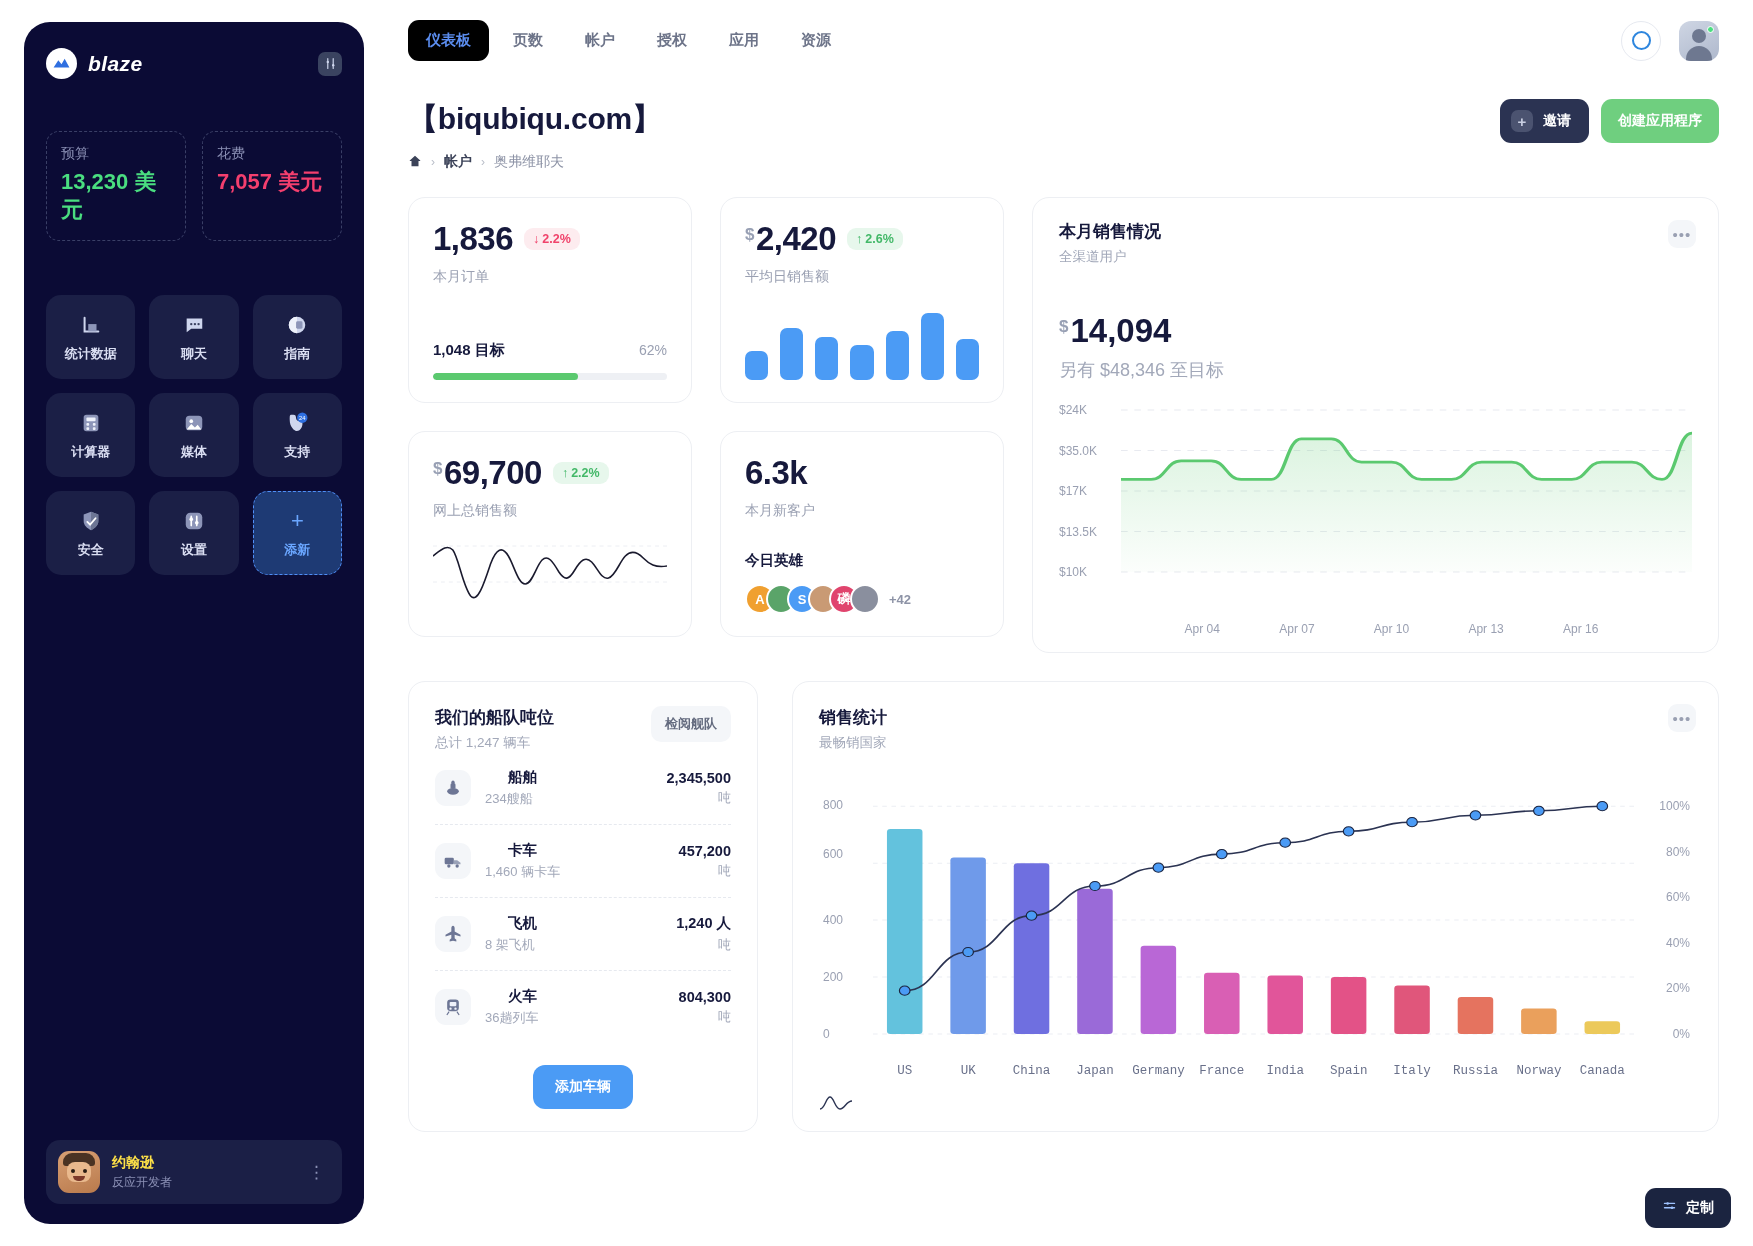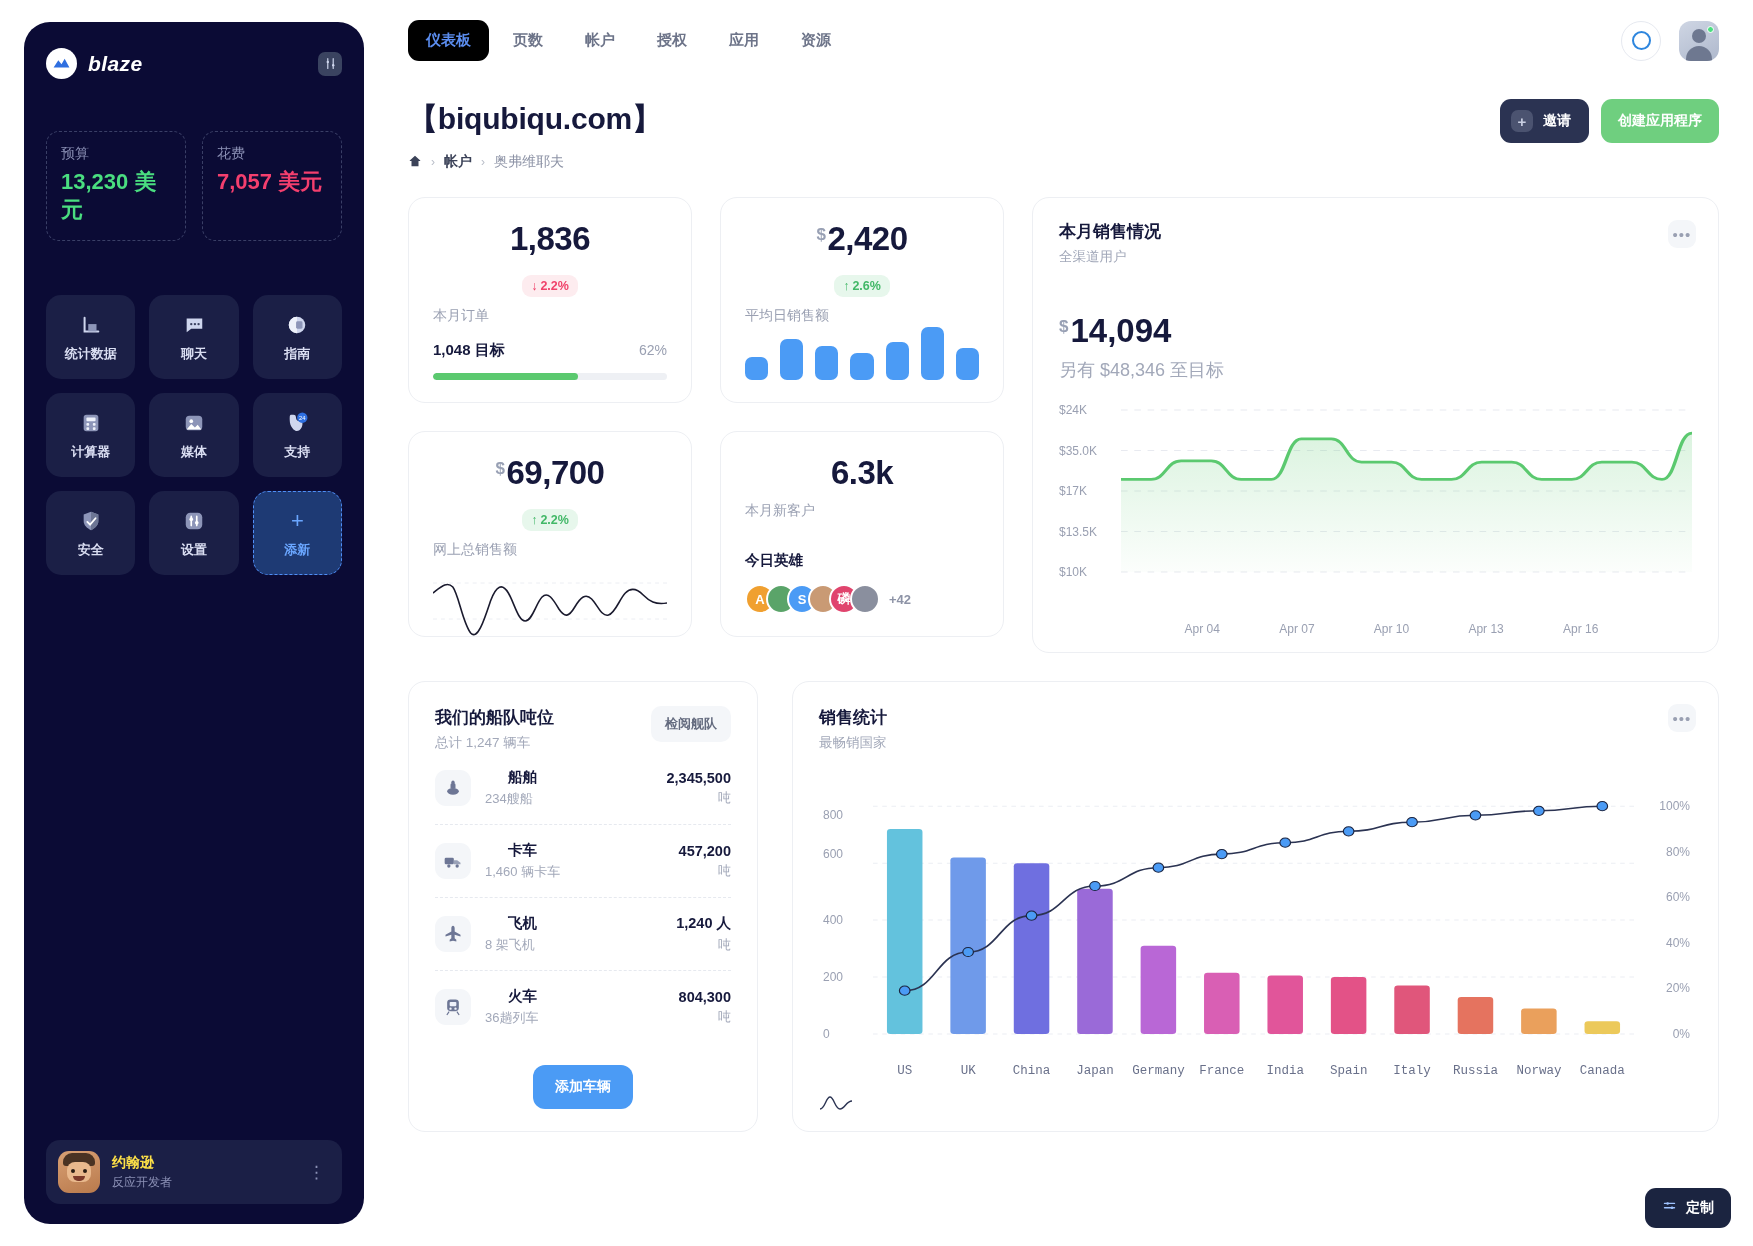--- a/index.html
+++ b/index.html
@@ -114,21 +114,21 @@
     font-size: 14px; font-weight: bold;
   }
   .plus-sq { width: 22px; height: 22px; border-radius: 7px; background: #4b5370; display: flex; align-items: center; justify-content: center; color: #c9cfe2; font-size: 15px; }
   .btn-green { background: #6fcf7f; color: #ffffff; border-radius: 11px; padding: 13px 17px; font-size: 14px; font-weight: bold; }
 
   
   .card { background: #ffffff; border: 1px solid #edeff3; border-radius: 17px; }
   .grid-kpi { display: grid; grid-template-columns: 284px 284px 1fr; gap: 28px; margin-top: 26px; }
   .kpi-col { display: flex; flex-direction: column; gap: 28px; }
   .kpi { padding: 22px 24px; height: 206px; display: flex; flex-direction: column; }
-  .kpi-head { display: flex; align-items: center; gap: 17px; flex-direction: column; }
+  .kpi-head { display: flex; align-items: center; gap: 11px; }
   .kpi-val { font-size: 33px; font-weight: bold; color: #16193c; letter-spacing: -.5px; display:flex; align-items:flex-start; }
   .kpi-cur { font-size: 17px; color: #98a0b4; font-weight: bold; margin-right: 2px; margin-top: 5px; }
   .pill { font-size: 12.5px; font-weight: bold; padding: 4px 9px; border-radius: 9px; display: flex; align-items: center; gap: 3px; }
   .pill.down { background: #fdecef; color: #f0436b; }
   .pill.up   { background: #e7f7ec; color: #43b868; }
   .kpi-sub { color: #9aa0b2; font-size: 14px; margin-top: 10px; }
   .kpi-foot { margin-top: auto; }
   .kpi-goal-row { display: flex; align-items: baseline; justify-content: space-between; }
   .kpi-goal { font-size: 15px; font-weight: bold; color: #16193c; }
   .kpi-pct { font-size: 14px; color: #9aa0b2; }
@@ -594,21 +594,21 @@
       <div class="card pareto">
         <div class="card-title">销售统计</div>
         <div class="card-sub">最畅销国家</div>
         <div class="kebab">•••</div>
         <div class="pareto-plot">
           <div id="p-ylabels">
               <div class="p-ylab" style="top: 252px;">0</div>
               <div class="p-ylab" style="top: 195.059px;">200</div>
               <div class="p-ylab" style="top: 138.118px;">400</div>
               <div class="p-ylab" style="top: 72px;">600</div>
-              <div class="p-ylab" style="top: 33px; text-align: right;">800</div>
+              <div class="p-ylab" style="top: 23px; text-align: right;">800</div>
             </div>
           <div id="p-rlabels">
               <div class="p-rlab" style="top: 252px;">0%</div>
               <div class="p-rlab" style="top: 206.447px;">20%</div>
               <div class="p-rlab" style="top: 160.894px;">40%</div>
               <div class="p-rlab" style="top: 115.341px;">60%</div>
               <div class="p-rlab" style="top: 69.7882px;">80%</div>
               <div class="p-rlab" style="top: 24.2353px;">100%</div>
             </div>
           <svg id="pareto-svg" width="100%" height="276" viewBox="0 0 660 276" preserveAspectRatio="none" style="position:absolute;left:54px;width:calc(100% - 112px);top:0">

